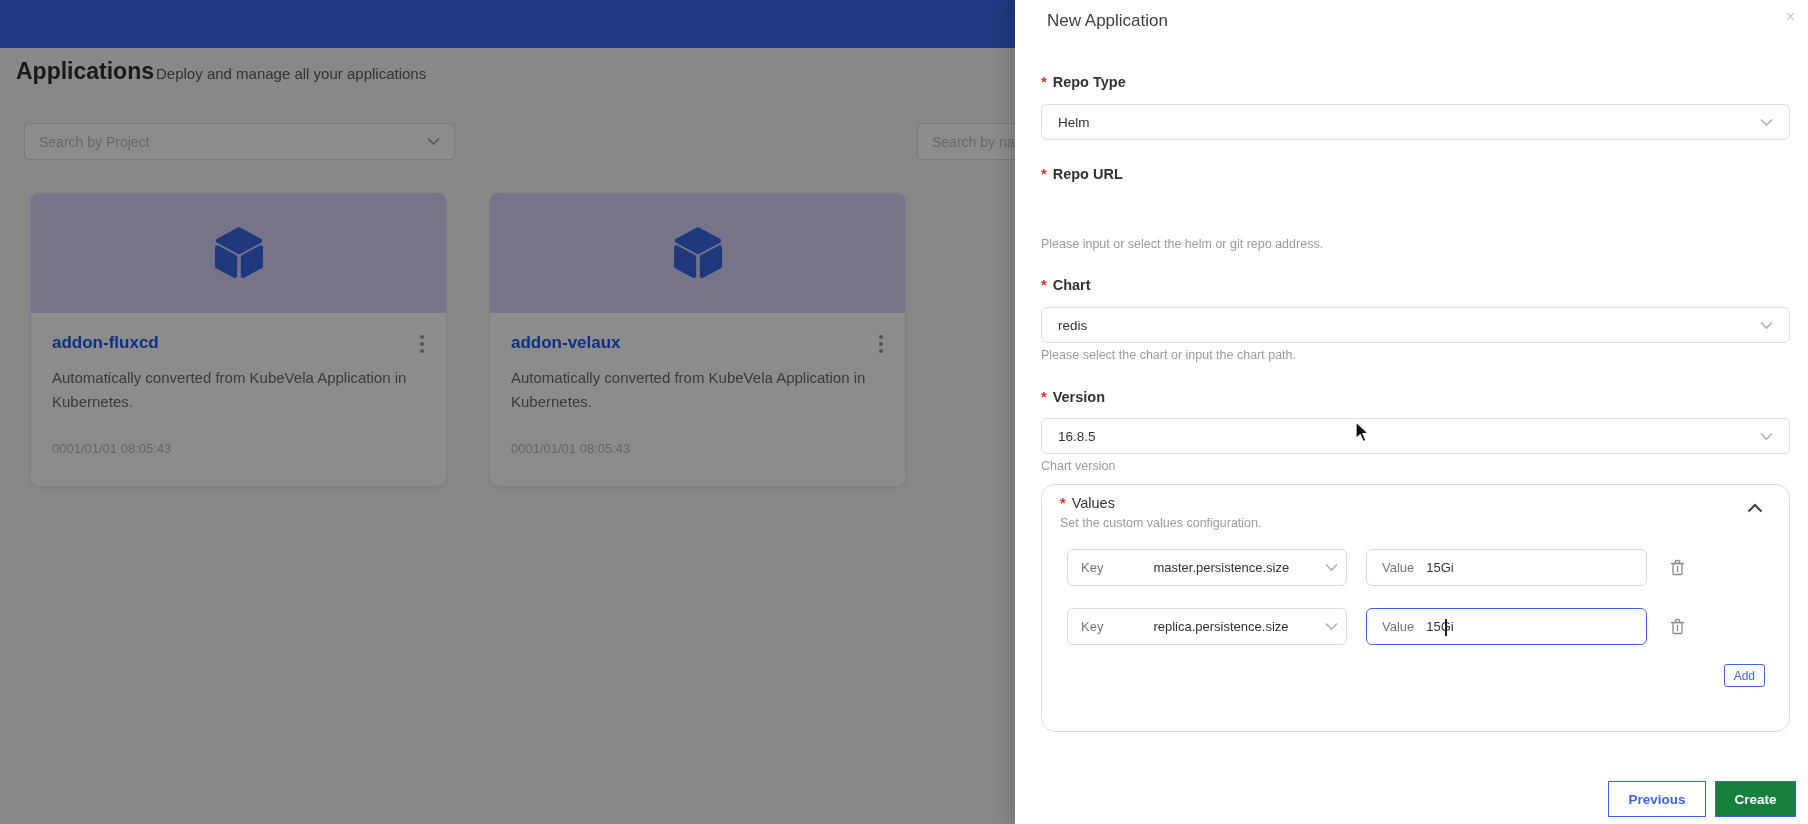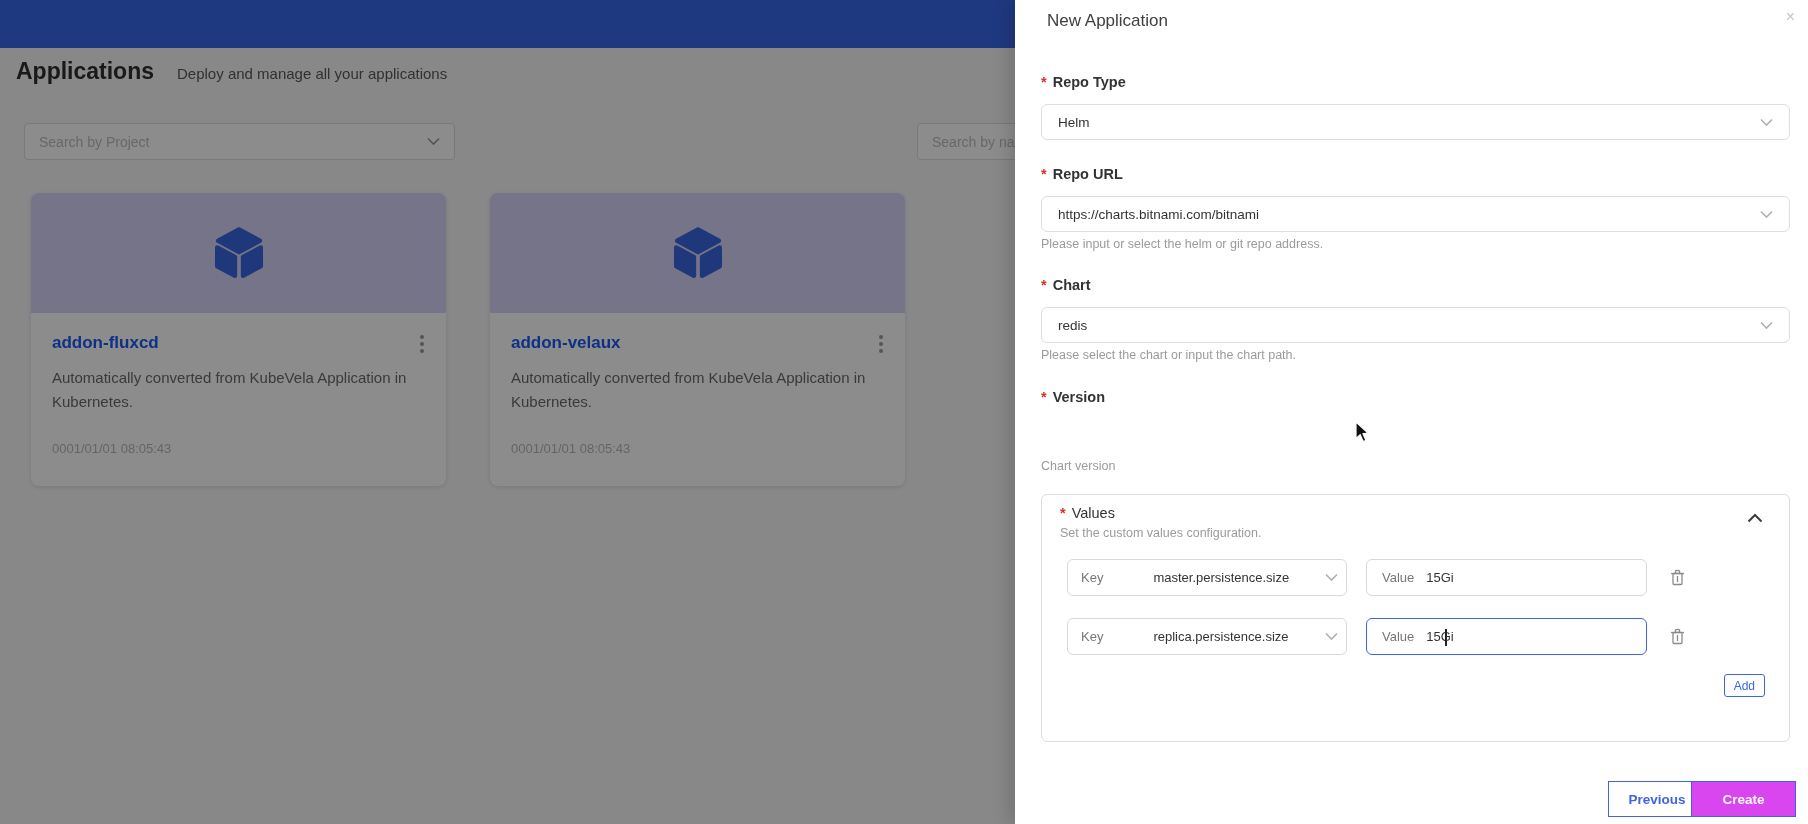--- a/index.html
+++ b/index.html
@@ -1,21 +1,21 @@
 <!DOCTYPE html>
 <html><head>
 <meta charset="utf-8">
 <style>
   * { margin:0; padding:0; box-sizing:border-box; }
   html,body { width:1808px; height:824px; font-family:"Liberation Sans", sans-serif; }
   .page { position:relative; width:1808px; height:824px; background:#f7f8fa; overflow:hidden; }
 
   
   .topbar { position:absolute; left:0; top:0; width:1808px; height:48px; background:#3a69e9; }
-  .page-head { position:absolute; left:16px; top:58px; display:flex; align-items:baseline; gap:23px; }
+  .page-head { position:absolute; left:16px; top:58px; display:flex; align-items:baseline; gap:2px; }
   .page-title { font-size:23px; font-weight:bold; color:#2f2f2f; }
   .page-subtitle { font-size:15px; color:#5a5a5a; }
 
   .filter { position:absolute; top:123px; height:37px; width:431px; background:#fff;
             border:1px solid #dcdcdc; border-radius:4px; display:flex; align-items:center;
             padding:0 14px; font-size:14px; color:#bdbdbd; justify-content:space-between; }
   .filter.f1 { left:24px; } .filter.f2 { left:470px; } 
   .filter-input { position:absolute; top:123px; left:917px; width:431px; height:37px; background:#fff;
             border:1px solid #dcdcdc; border-radius:4px; padding:0 14px; font-size:14px; color:#333;
             font-family:"Liberation Sans", sans-serif; }
@@ -41,22 +41,22 @@
   .drawer-title { position:absolute; left:32px; top:11px; font-size:17px; color:#404040; }
   .drawer-close { position:absolute; right:13px; top:9px; font-size:16px; color:#c4c4c4; cursor:pointer; line-height:1; }
 
   .f-label { position:absolute; left:26px; font-size:14.5px; font-weight:bold; color:#333; }
   .f-label .req, .v-label .req { color:#d93026; margin-right:6px; font-weight:bold; }
   .f-select { position:absolute; left:26px; width:749px; height:36px; border:1px solid #dcdee2; border-radius:6px;
               background:#fff; display:flex; align-items:center; justify-content:space-between;
               padding:0 16px; font-size:13.5px; color:#333; cursor:pointer; }
   .f-hint { position:absolute; left:26px; font-size:12.5px; color:#9b9b9b; }
 
-  .values-box { position:absolute; left:26px; top:494px; width:749px; height:248px;
-                border:1px solid #dadde3; border-radius:6px; background:#fff; }
+  .values-box { position:absolute; left:26px; top:484px; width:749px; height:248px;
+                border:1px solid #dadde3; border-radius:14px; background:#fff; }
   .v-label { position:absolute; left:18px; top:10px; font-size:14.5px; color:#333; }
   .v-hint { position:absolute; left:18px; top:31px; font-size:12.5px; color:#9b9b9b; }
   .v-collapse { position:absolute; right:26px; top:18px; width:16px; height:10px; cursor:pointer; }
 
   .kv-select { position:absolute; left:25px; width:280px; height:37px; border:1px solid #d9d9d9; border-radius:6px;
                display:flex; align-items:center; padding:0 13px; font-size:13px; cursor:pointer; background:#fff;gap:36px; }
   .kv-select .pfx { color:#777; margin-right:14px; }
   .kv-select .val { color:#333; }
   .kv-select .chev { margin-left:auto; }
   .kv-input { position:absolute; left:324px; width:281px; height:37px; border:1px solid #d9d9d9; border-radius:6px;
@@ -70,21 +70,21 @@
   .trash.t1 { top:74px; } .trash.t2 { top:133px; }
 
   .add-btn { position:absolute; right:24px; top:179px; height:23px; padding:0 9px; font-size:12px;
              color:#3d64e4; border:1px solid #3d64e4; border-radius:3px; background:#fff;
              display:flex; align-items:center; cursor:pointer; font-family:"Liberation Sans", sans-serif; }
 
   .btn { position:absolute; top:781px; height:36px; border-radius:0; font-size:13.5px; font-weight:bold;
          display:flex; align-items:center; justify-content:center; cursor:pointer;
          font-family:"Liberation Sans", sans-serif; }
   .btn-previous { right:102px; width:98px; background:#fff; border:1px solid #3d64e4; color:#3d64e4; }
-  .btn-create { right:12px; width:105px; background:#d946ef; border:1px solid #3d64e4; color:#fff; }
+  .btn-create { right:12px; width:81px; background:#15803d; border:1px solid #3d64e4; color:#fff; }
 
   .cursor { position:absolute; left:1355px; top:421px; z-index:30; }
 </style>
 </head>
 <body>
 
 <div class="page">
 
   <div class="topbar"></div>
 
@@ -157,41 +157,41 @@
     <div class="f-select" style="top:104px;">
       <span>Helm</span>
       <svg class="chev" viewBox="0 0 13 9">
           <polyline points="1,1.5 6.5,7 12,1.5" fill="none" stroke="#b0b0b0" stroke-width="1.6"></polyline>
         </svg>
     </div>
 
     <div class="f-label" style="top:166px;">
       <span class="req">*</span><span>Repo URL</span>
     </div>
-    <div class="f-select" style="top:196px;">
-      <span>https://charts.bitnami.com/bitnami</span>
-      <svg class="chev" viewBox="0 0 13 9">
-          <polyline points="1,1.5 6.5,7 12,1.5" fill="none" stroke="#b0b0b0" stroke-width="1.6"></polyline>
-        </svg>
-    </div>
     <div class="f-hint" style="top:237px;">Please input or select the helm or git repo address.</div>
 
     <div class="f-label" style="top:277px;">
       <span class="req">*</span><span>Chart</span>
     </div>
     <div class="f-select" style="top:307px;">
       <span>redis</span>
       <svg class="chev" viewBox="0 0 13 9">
           <polyline points="1,1.5 6.5,7 12,1.5" fill="none" stroke="#b0b0b0" stroke-width="1.6"></polyline>
         </svg>
     </div>
     <div class="f-hint" style="top:348px;">Please select the chart or input the chart path.</div>
 
     <div class="f-label" style="top:389px;">
       <span class="req">*</span><span>Version</span>
+    </div>
+    <div class="f-select" style="top:418px;">
+      <span>16.8.5</span>
+      <svg class="chev" viewBox="0 0 13 9">
+          <polyline points="1,1.5 6.5,7 12,1.5" fill="none" stroke="#b0b0b0" stroke-width="1.6"></polyline>
+        </svg>
     </div>
     <div class="f-hint" style="top:459px;">Chart version</div>
 
     <div class="values-box">
       <div class="v-label">
         <span class="req">*</span><span>Values</span>
       </div>
       <div class="v-hint">Set the custom values configuration.</div>
       <svg class="v-collapse" viewBox="0 0 16 10">
           <polyline points="1.5,8.5 8,2 14.5,8.5" fill="none" stroke="#3c3c3c" stroke-width="2"></polyline>

